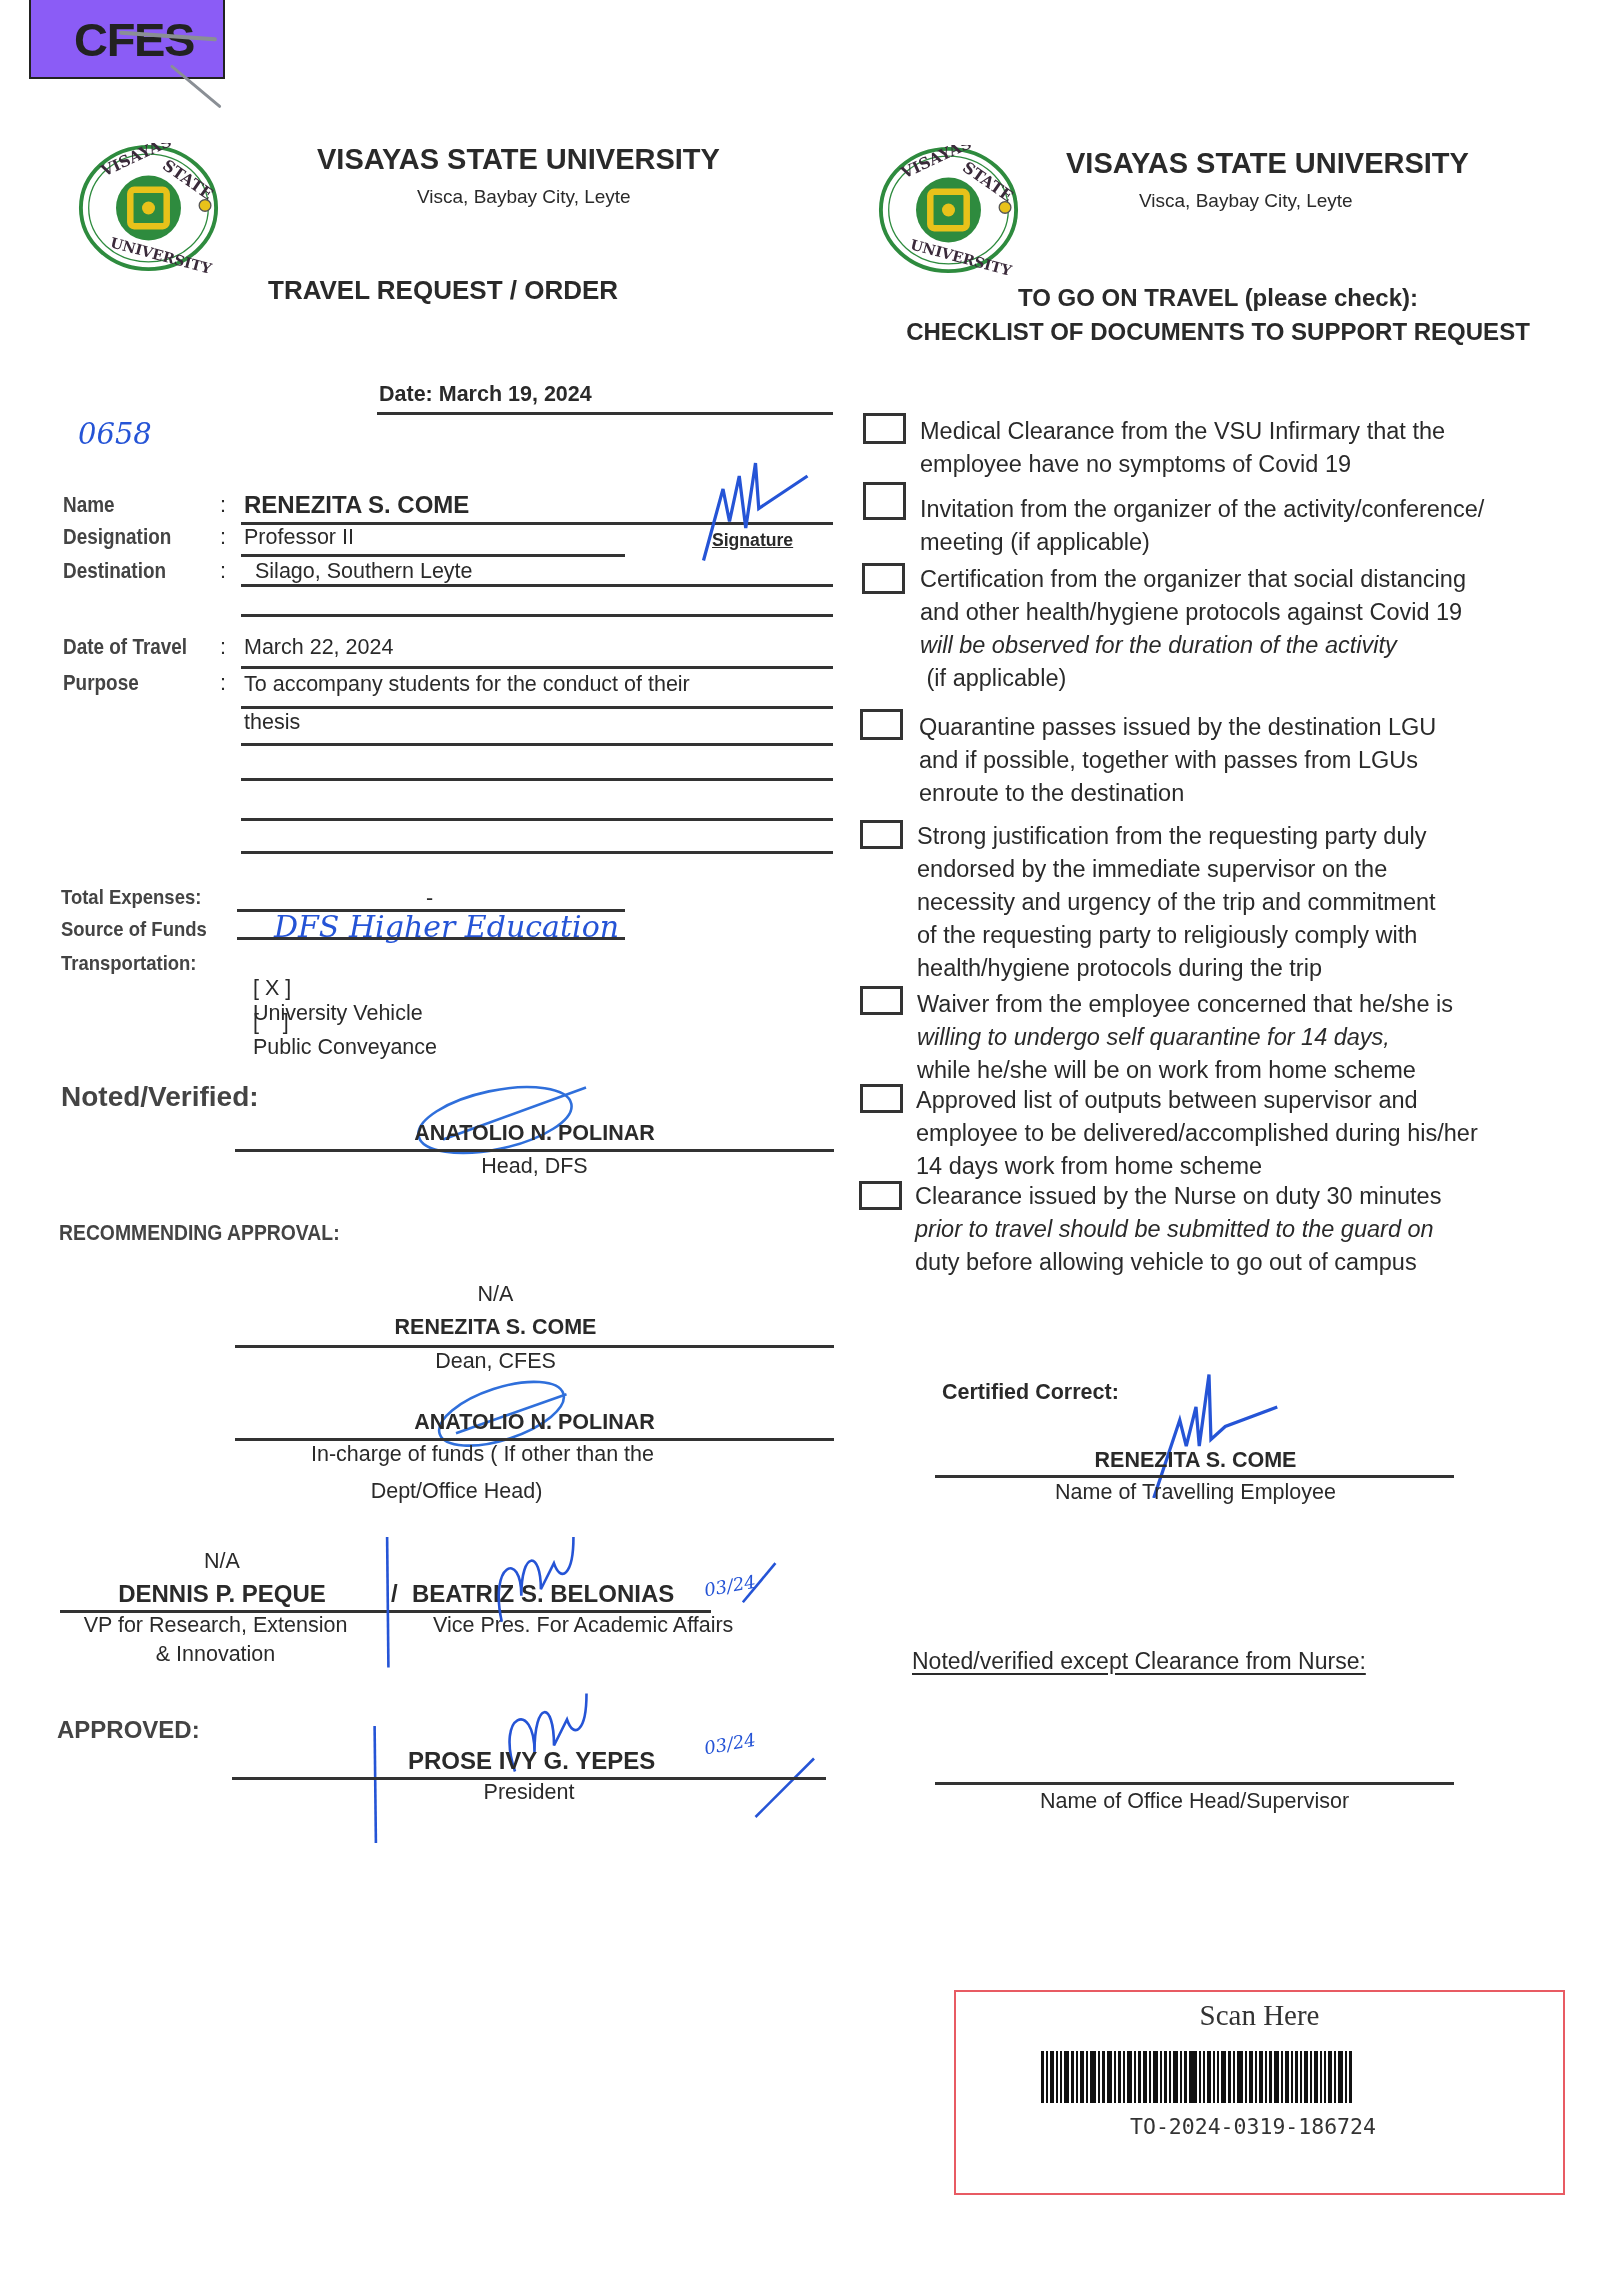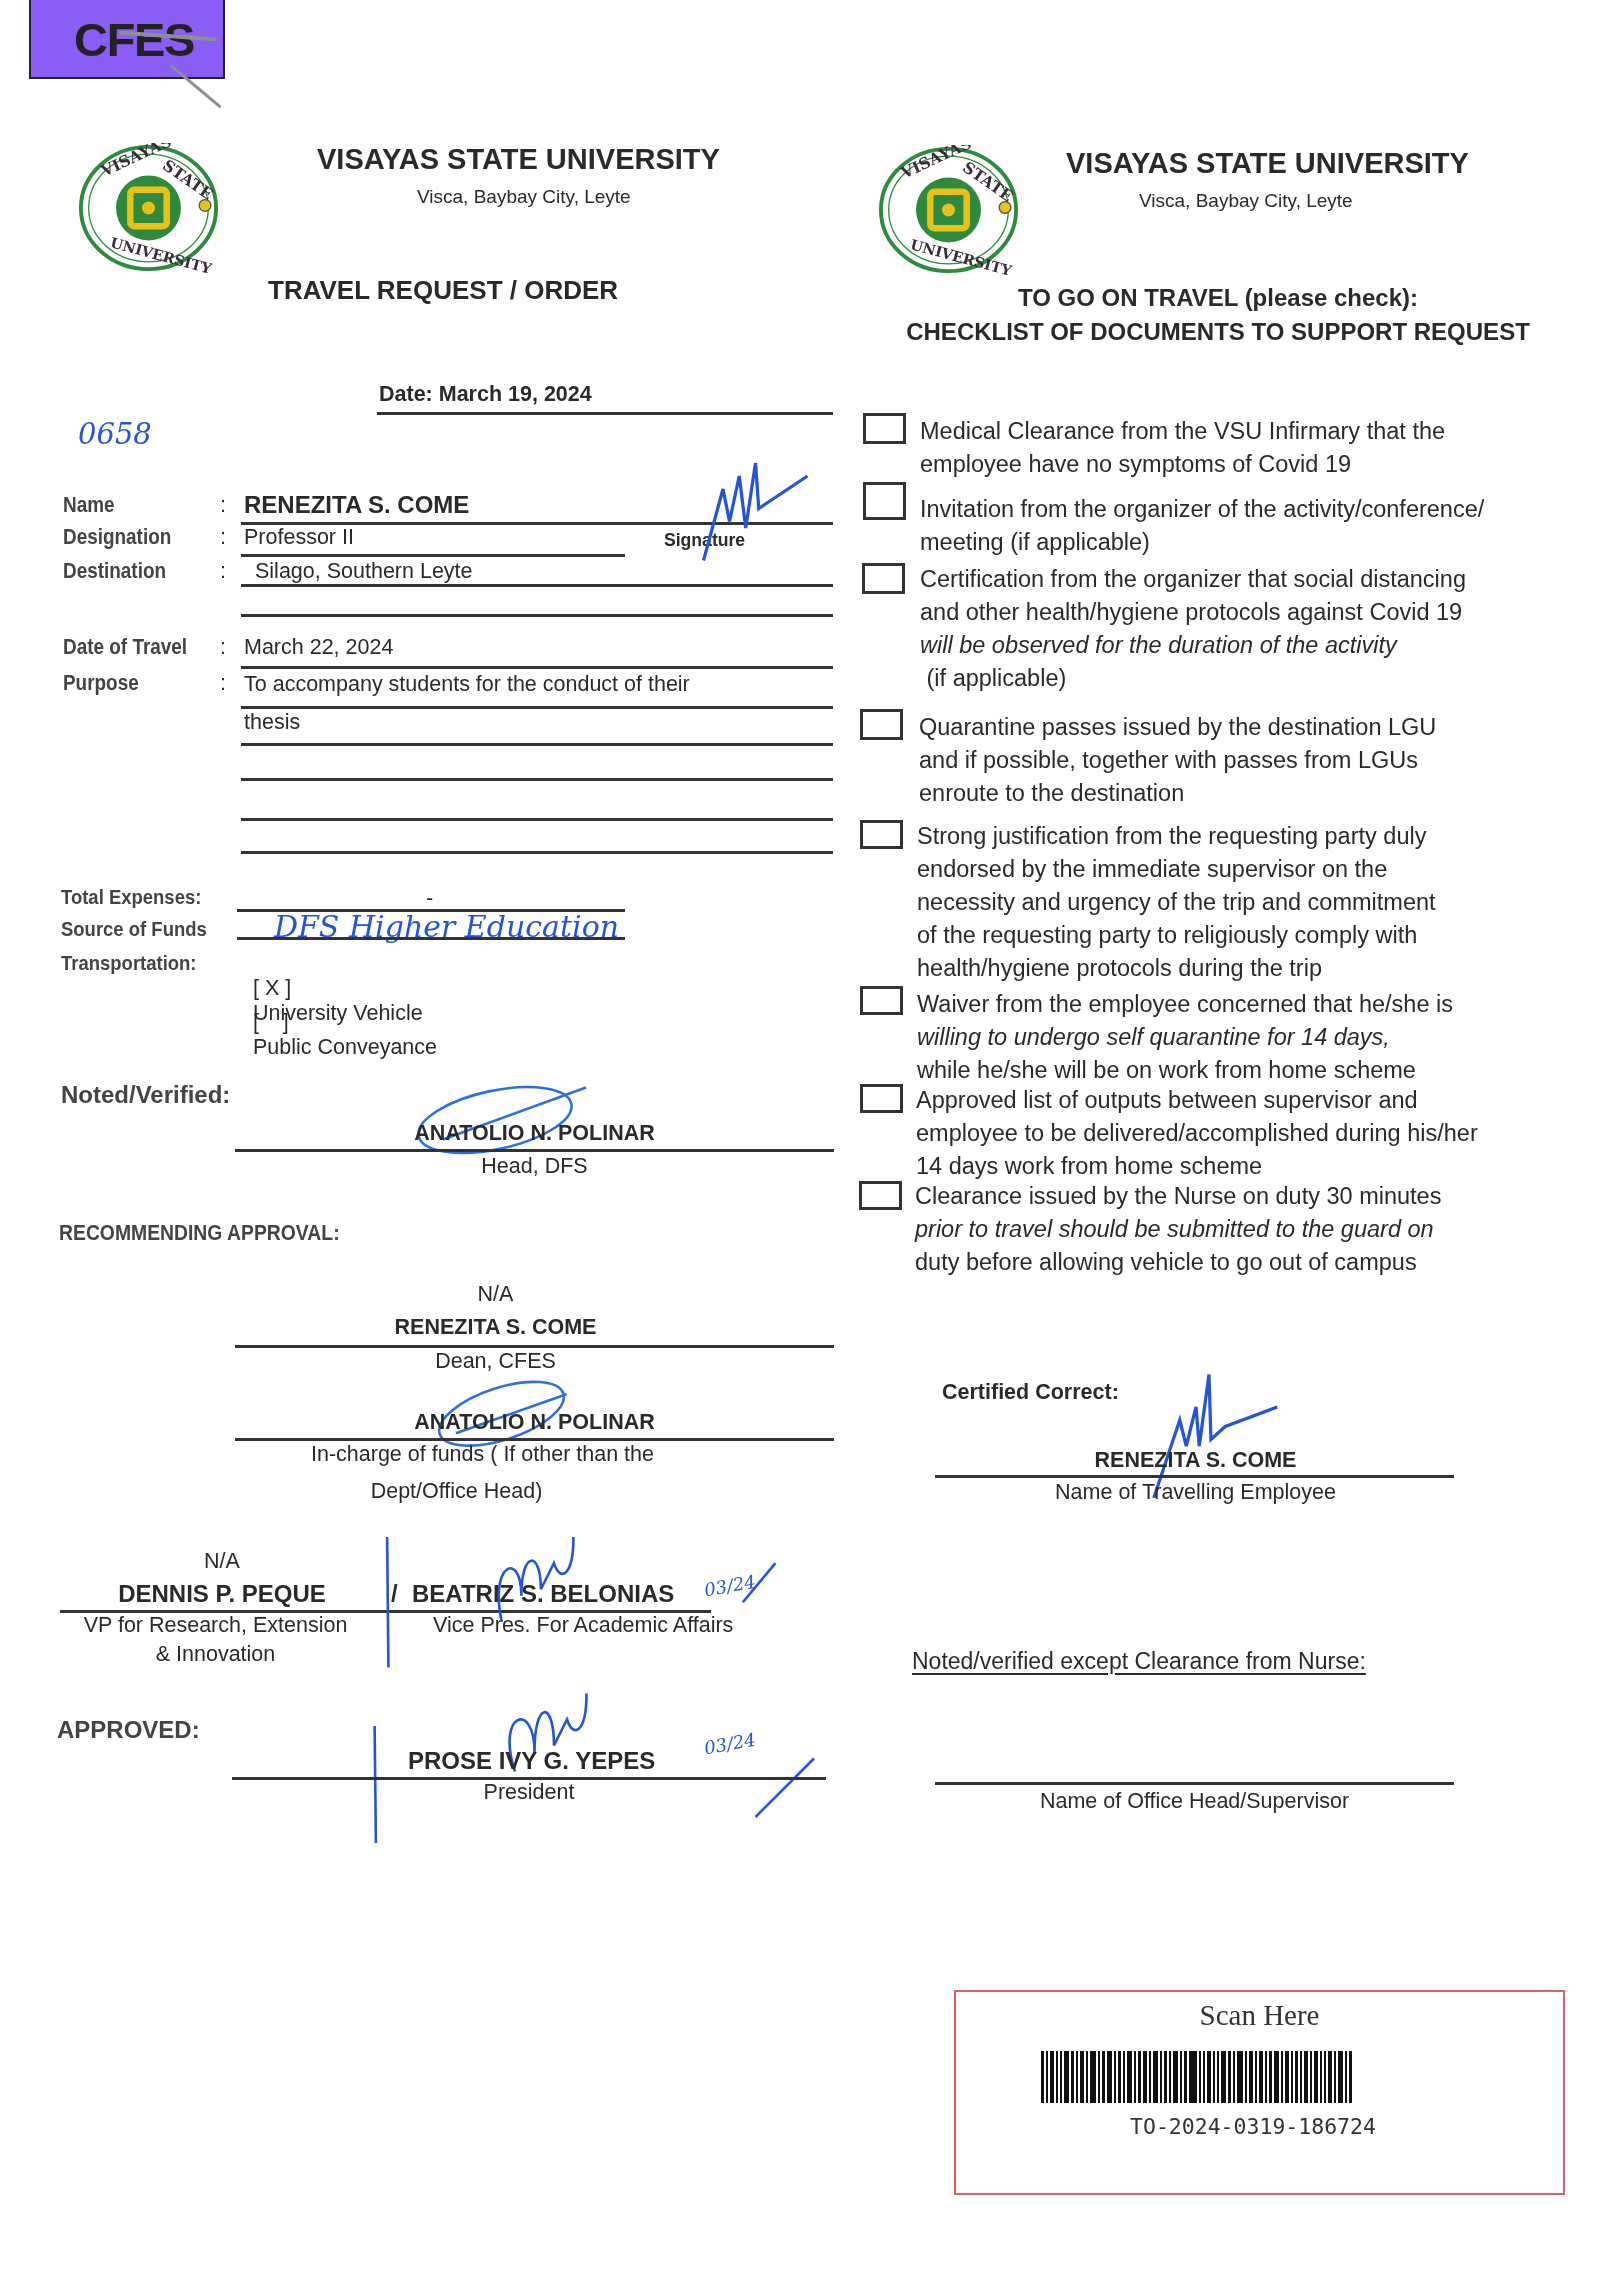--- a/index.html
+++ b/index.html
@@ -77,21 +77,21 @@
 </div>
 
 <div class="abs b" style="left:379px;top:382px;font-size:21.5px;">Date: March 19, 2024</div>
 <div class="line" style="left:377px;top:412px;width:456px;"></div>
 <div class="sig" style="left:78px;top:417px;font-size:29px;">0658</div>
 
 <div class="abs lbl" style="left:63px;top:493px;">Name</div>
 <div class="abs colon" style="left:220px;top:493px;">:</div>
 <div class="abs b" style="left:244px;top:491px;font-size:24px;">RENEZITA S. COME</div>
 <div class="line" style="left:241px;top:522px;width:592px;"></div>
-<div class="abs b" style="left:664px;top:530px;font-size:17.6px;">Signature</div>
+<div class="abs b" style="left:712px;top:530px;font-size:17.6px;text-decoration:underline;">Signature</div>
 <svg class="abs" style="left:684px;top:450px;" width="130" height="117" viewBox="0 0 200 180">
   <path d="M30 170 L60 60 L70 110 L85 40 L95 120 L110 20 L115 90 L130 80 L190 40" fill="none" stroke="#2554d6" stroke-width="5"></path>
 </svg>
 
 <div class="abs lbl" style="left:63px;top:525px;">Designation</div>
 <div class="abs colon" style="left:220px;top:525px;">:</div>
 <div class="abs val" style="left:244px;top:525px;">Professor II</div>
 <div class="line" style="left:241px;top:554px;width:384px;"></div>
 
 <div class="abs lbl" style="left:63px;top:559px;">Destination</div>
@@ -124,21 +124,21 @@
 <div class="abs lbl" style="left:61px;top:951px;font-size:21px;">Transportation:</div>
 <div class="abs val" style="left:241px;top:951px;white-space:pre;">
   <span>[ X ]</span>
   <span>University Vehicle</span>
 </div>
 <div class="abs val" style="left:241px;top:985px;white-space:pre;">
   <span>[    ]</span>
   <span>Public Conveyance</span>
 </div>
 
-<div class="abs b" style="left:61px;top:1081px;font-size:24px;color:#444;">Noted/Verified:</div>
+<div class="abs b" style="left:61px;top:1081px;font-size:28px;color:#444;">Noted/Verified:</div>
 <svg class="abs" style="left:404px;top:1068px;" width="208" height="104" viewBox="0 0 320 160">
   <ellipse cx="140" cy="80" rx="120" ry="45" fill="none" stroke="#2f6fdb" stroke-width="4" transform="rotate(-12 140 80)"></ellipse>
   <path d="M60 110 L280 30" stroke="#2f6fdb" stroke-width="4"></path>
 </svg>
 <div class="abs b ctr" style="left:235px;top:1121px;width:599px;font-size:21.5px;">ANATOLIO N. POLINAR</div>
 <div class="line" style="left:235px;top:1149px;width:599px;"></div>
 <div class="abs ctr" style="left:235px;top:1154px;width:599px;font-size:21.5px;">Head, DFS</div>
 
 <div class="abs b" style="left:59px;top:1221px;font-size:21.5px;color:#444;transform:scaleX(0.9);transform-origin:left;">RECOMMENDING APPROVAL:</div>
 <div class="abs ctr" style="left:235px;top:1282px;width:521px;font-size:21.5px;">N/A</div>

